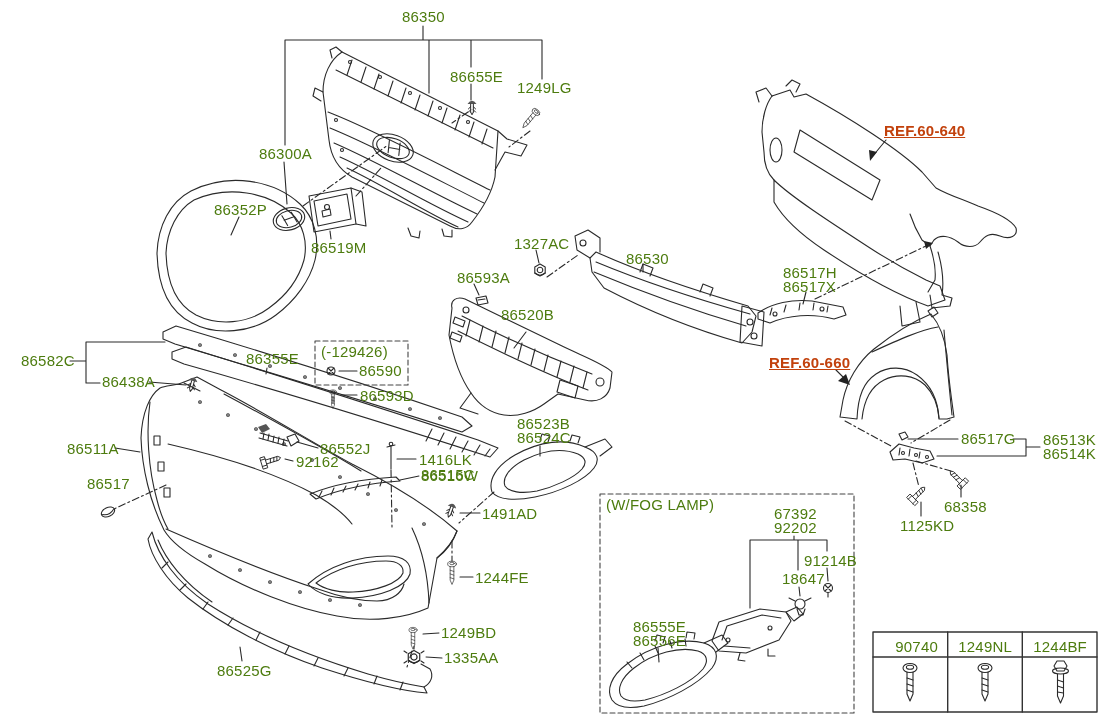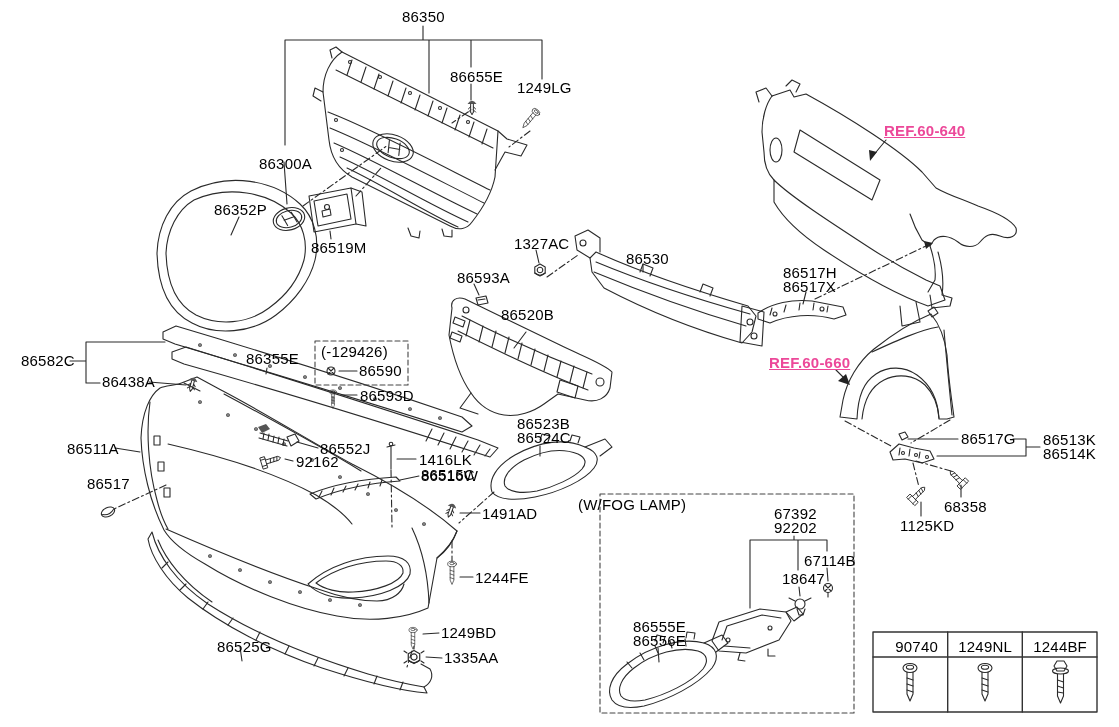--- a/index.html
+++ b/index.html
@@ -1,21 +1,21 @@
 <!DOCTYPE html>
 <html><head>
 <meta charset="utf-8">
 <style>
   html,body{margin:0;padding:0;background:#fff;}
   .stage{position:relative;width:1119px;height:727px;background:#ffffff;
          font-family:"Liberation Sans",sans-serif;overflow:hidden;}
   .stage svg{position:absolute;left:0;top:0;}
-  .lbl{position:absolute;font-size:15px;line-height:15px;color:#000000;
+  .lbl{position:absolute;font-size:15px;line-height:15px;color:#4d7c0f;
        white-space:nowrap;letter-spacing:.2px;}
-  .ref{color:#ec4899;font-weight:bold;text-decoration:underline;}
+  .ref{color:#c2410c;font-weight:bold;text-decoration:underline;}
   .th{width:64px;text-align:right;}
 </style>
 </head>
 <body>
 
 <div class="stage">
 
 <svg width="1119" height="727" viewBox="0 0 1119 727" stroke="#2a2a2a" fill="none" stroke-width="1.1" stroke-linecap="round" stroke-linejoin="round">
 
   <defs>
@@ -373,21 +373,21 @@
     <polygon points="1054,666 1057,661 1064,661 1067,666 1064,671 1057,671"></polygon>
     <ellipse cx="1060.5" cy="671" rx="8" ry="3"></ellipse>
     <path d="M1057.5,674 L1057.5,696 L1060.5,703 L1063.5,696 L1063.5,674"></path>
     <path d="M1057.5,680 L1063.5,682 M1057.5,686 L1063.5,688 M1057.5,692 L1063.5,693"></path>
   </g>
 </svg>
 
 <div class="lbl" style="left:402px;top:9px">86350</div>
 <div class="lbl" style="left:450px;top:69px">86655E</div>
 <div class="lbl" style="left:517px;top:80px">1249LG</div>
-<div class="lbl" style="left:259px;top:156px">86300A</div>
+<div class="lbl" style="left:259px;top:146px">86300A</div>
 <div class="lbl" style="left:214px;top:202px">86352P</div>
 <div class="lbl" style="left:311px;top:240px">86519M</div>
 <div class="lbl" style="left:514px;top:236px">1327AC</div>
 <div class="lbl" style="left:457px;top:270px">86593A</div>
 <div class="lbl" style="left:626px;top:251px">86530</div>
 <div class="lbl" style="left:501px;top:307px">86520B</div>
 <div class="lbl" style="left:783px;top:265px">86517H</div>
 <div class="lbl" style="left:783px;top:279px">86517X</div>
 <div class="lbl ref" style="left:884px;top:123px">REF.60-640</div>
 <div class="lbl ref" style="left:769px;top:355px">REF.60-660</div>
@@ -406,28 +406,28 @@
 <div class="lbl" style="left:87px;top:476px">86517</div>
 <div class="lbl" style="left:517px;top:416px">86523B</div>
 <div class="lbl" style="left:517px;top:430px">86524C</div>
 <div class="lbl" style="left:482px;top:506px">1491AD</div>
 <div class="lbl" style="left:475px;top:570px">1244FE</div>
 <div class="lbl" style="left:961px;top:431px">86517G</div>
 <div class="lbl" style="left:1043px;top:432px">86513K</div>
 <div class="lbl" style="left:1043px;top:446px">86514K</div>
 <div class="lbl" style="left:944px;top:499px">68358</div>
 <div class="lbl" style="left:900px;top:518px">1125KD</div>
-<div class="lbl" style="left:578px;top:497px">(W/FOG LAMP)</div>
+<div class="lbl" style="left:606px;top:497px">(W/FOG LAMP)</div>
 <div class="lbl" style="left:774px;top:506px">67392</div>
 <div class="lbl" style="left:774px;top:520px">92202</div>
-<div class="lbl" style="left:804px;top:553px">67114B</div>
+<div class="lbl" style="left:804px;top:553px">91214B</div>
 <div class="lbl" style="left:782px;top:571px">18647</div>
 <div class="lbl" style="left:633px;top:619px">86555E</div>
 <div class="lbl" style="left:633px;top:633px">86556E</div>
 <div class="lbl" style="left:441px;top:625px">1249BD</div>
 <div class="lbl" style="left:444px;top:650px">1335AA</div>
-<div class="lbl" style="left:217px;top:639px">86525G</div>
+<div class="lbl" style="left:217px;top:663px">86525G</div>
 
 <div class="lbl th" style="left:874px;top:639px">90740</div>
 <div class="lbl th" style="left:948px;top:639px">1249NL</div>
 <div class="lbl th" style="left:1023px;top:639px">1244BF</div>
 
 </div>
 
 </body></html>

